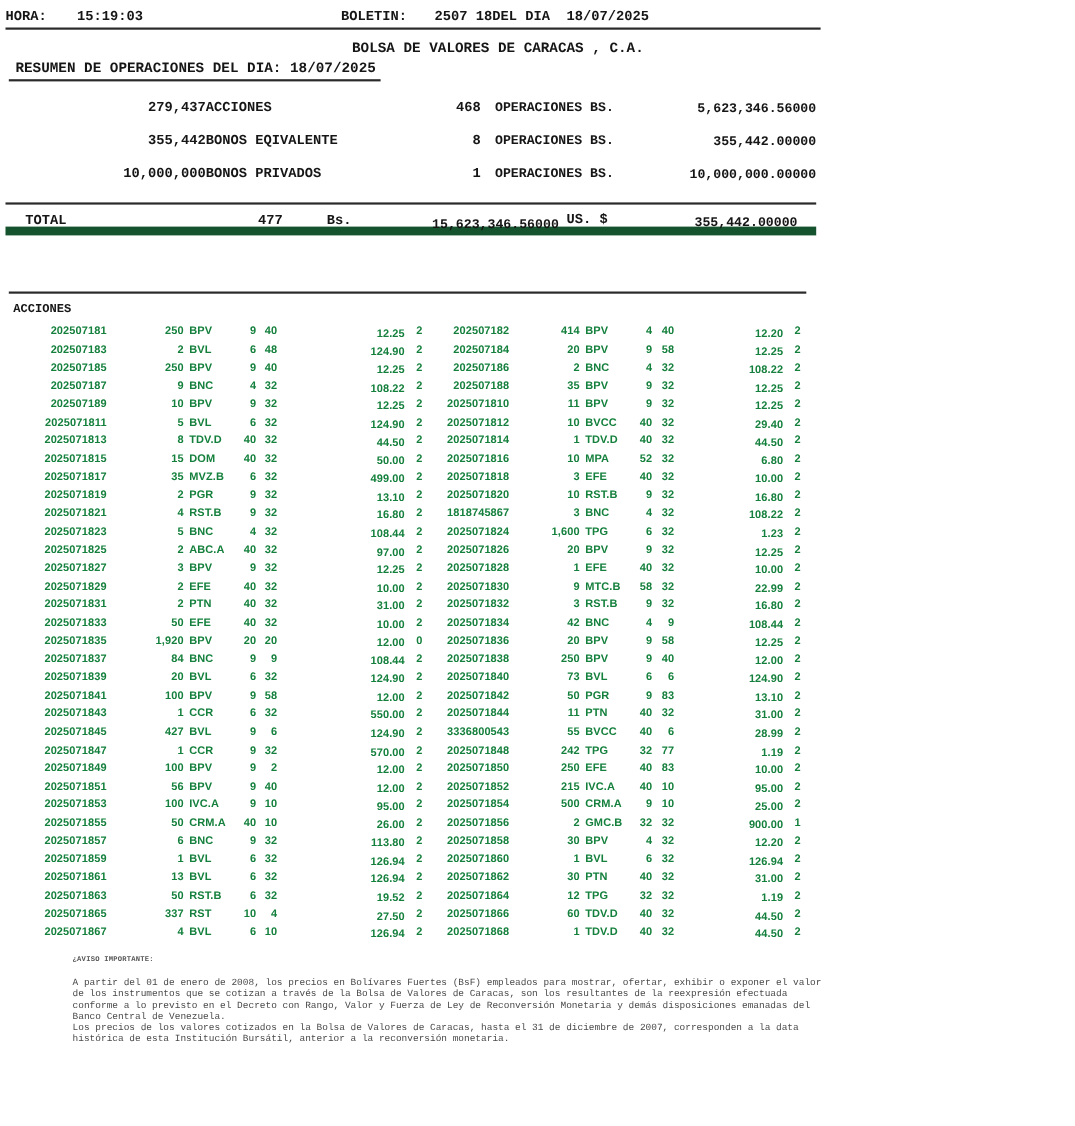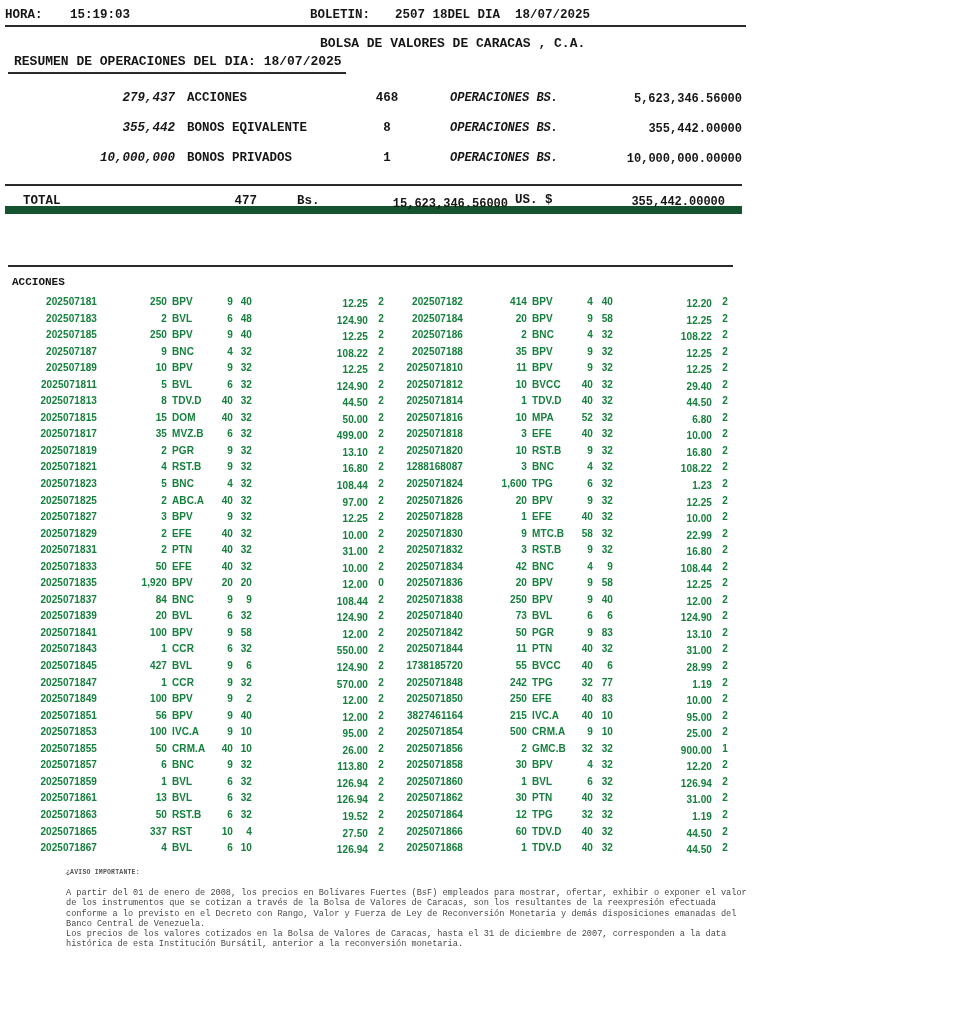--- a/index.html
+++ b/index.html
@@ -18,24 +18,24 @@
   .bol-v    { left: 395px; top: 8px; font-size: 12.5px; }
   .rule-top { left: 5px; top: 25px; width: 741px; border-top: 2px solid #2a2a2a; height: 0; }
 
   .company  { left: 320px; top: 36px; font-size: 13px; }
   .resumen  { left: 8px; top: 54px; font-size: 13px; padding: 0 4px 3px 6px; border-bottom: 2px solid #2a2a2a; }
 
   
   .sumlist { position: absolute; left: 0; top: 91px; width: 760px; }
   .sumrow  { position: relative; height: 30px; font-weight: bold; font-size: 12.5px; }
   .sumrow span { position: absolute; top: 0; white-space: pre; }
-  .s-cant  { left: 0;     width: 175px; text-align: right; font-style: italic; }
+  .s-cant  { left: 12px;     width: 175px; text-align: right; }
   .s-tipo  { left: 187px; }
-  .s-ops   { left: 337px; width: 100px; text-align: center; }
-  .s-olbl  { left: 450px; font-size: 12px; font-style: italic; }
+  .s-ops   { left: 337px; width: 100px; text-align: right; }
+  .s-olbl  { left: 450px; font-size: 12px; }
   .s-monto { left: 540px; width: 202px; text-align: right; font-size: 12px; top: 1px !important; }
 
   
   .totalband { position: absolute; left: 5px; top: 184px; width: 737px; height: 30px;
                border-top: 2px solid #2a2a2a; border-bottom: 8px solid #14532d;
                font-weight: bold; font-size: 12.5px; }
   .totalband span { position: absolute; white-space: pre; }
   .t-label { left: 18px;  top: 8px; }
   .t-ops   { left: 160px; top: 8px; width: 92px; text-align: right; }
   .t-bs    { left: 292px; top: 8px; }
@@ -315,21 +315,21 @@
       <span class="f-plz2">2</span>
     </div>
       <div class="oprow">
       <span class="f-trx1">2025071821</span>
       <span class="f-cant1">4</span>
       <span class="f-simb1">RST.B</span>
       <span class="f-cv1">9</span>
       <span class="f-cc1">32</span>
       <span class="f-precio1">16.80</span>
       <span class="f-plz1">2</span>
-      <span class="f-trx2">1288168087</span>
+      <span class="f-trx2">1818745867</span>
       <span class="f-cant2">3</span>
       <span class="f-simb2">BNC</span>
       <span class="f-cv2">4</span>
       <span class="f-cc2">32</span>
       <span class="f-precio2">108.22</span>
       <span class="f-plz2">2</span>
     </div>
       <div class="oprow">
       <span class="f-trx1">2025071823</span>
       <span class="f-cant1">5</span>
@@ -507,21 +507,21 @@
       <span class="f-plz2">2</span>
     </div>
       <div class="oprow">
       <span class="f-trx1">2025071845</span>
       <span class="f-cant1">427</span>
       <span class="f-simb1">BVL</span>
       <span class="f-cv1">9</span>
       <span class="f-cc1">6</span>
       <span class="f-precio1">124.90</span>
       <span class="f-plz1">2</span>
-      <span class="f-trx2">1738185720</span>
+      <span class="f-trx2">3336800543</span>
       <span class="f-cant2">55</span>
       <span class="f-simb2">BVCC</span>
       <span class="f-cv2">40</span>
       <span class="f-cc2">6</span>
       <span class="f-precio2">28.99</span>
       <span class="f-plz2">2</span>
     </div>
       <div class="oprow">
       <span class="f-trx1">2025071847</span>
       <span class="f-cant1">1</span>
@@ -555,21 +555,21 @@
       <span class="f-plz2">2</span>
     </div>
       <div class="oprow">
       <span class="f-trx1">2025071851</span>
       <span class="f-cant1">56</span>
       <span class="f-simb1">BPV</span>
       <span class="f-cv1">9</span>
       <span class="f-cc1">40</span>
       <span class="f-precio1">12.00</span>
       <span class="f-plz1">2</span>
-      <span class="f-trx2">3827461164</span>
+      <span class="f-trx2">2025071852</span>
       <span class="f-cant2">215</span>
       <span class="f-simb2">IVC.A</span>
       <span class="f-cv2">40</span>
       <span class="f-cc2">10</span>
       <span class="f-precio2">95.00</span>
       <span class="f-plz2">2</span>
     </div>
       <div class="oprow">
       <span class="f-trx1">2025071853</span>
       <span class="f-cant1">100</span>

